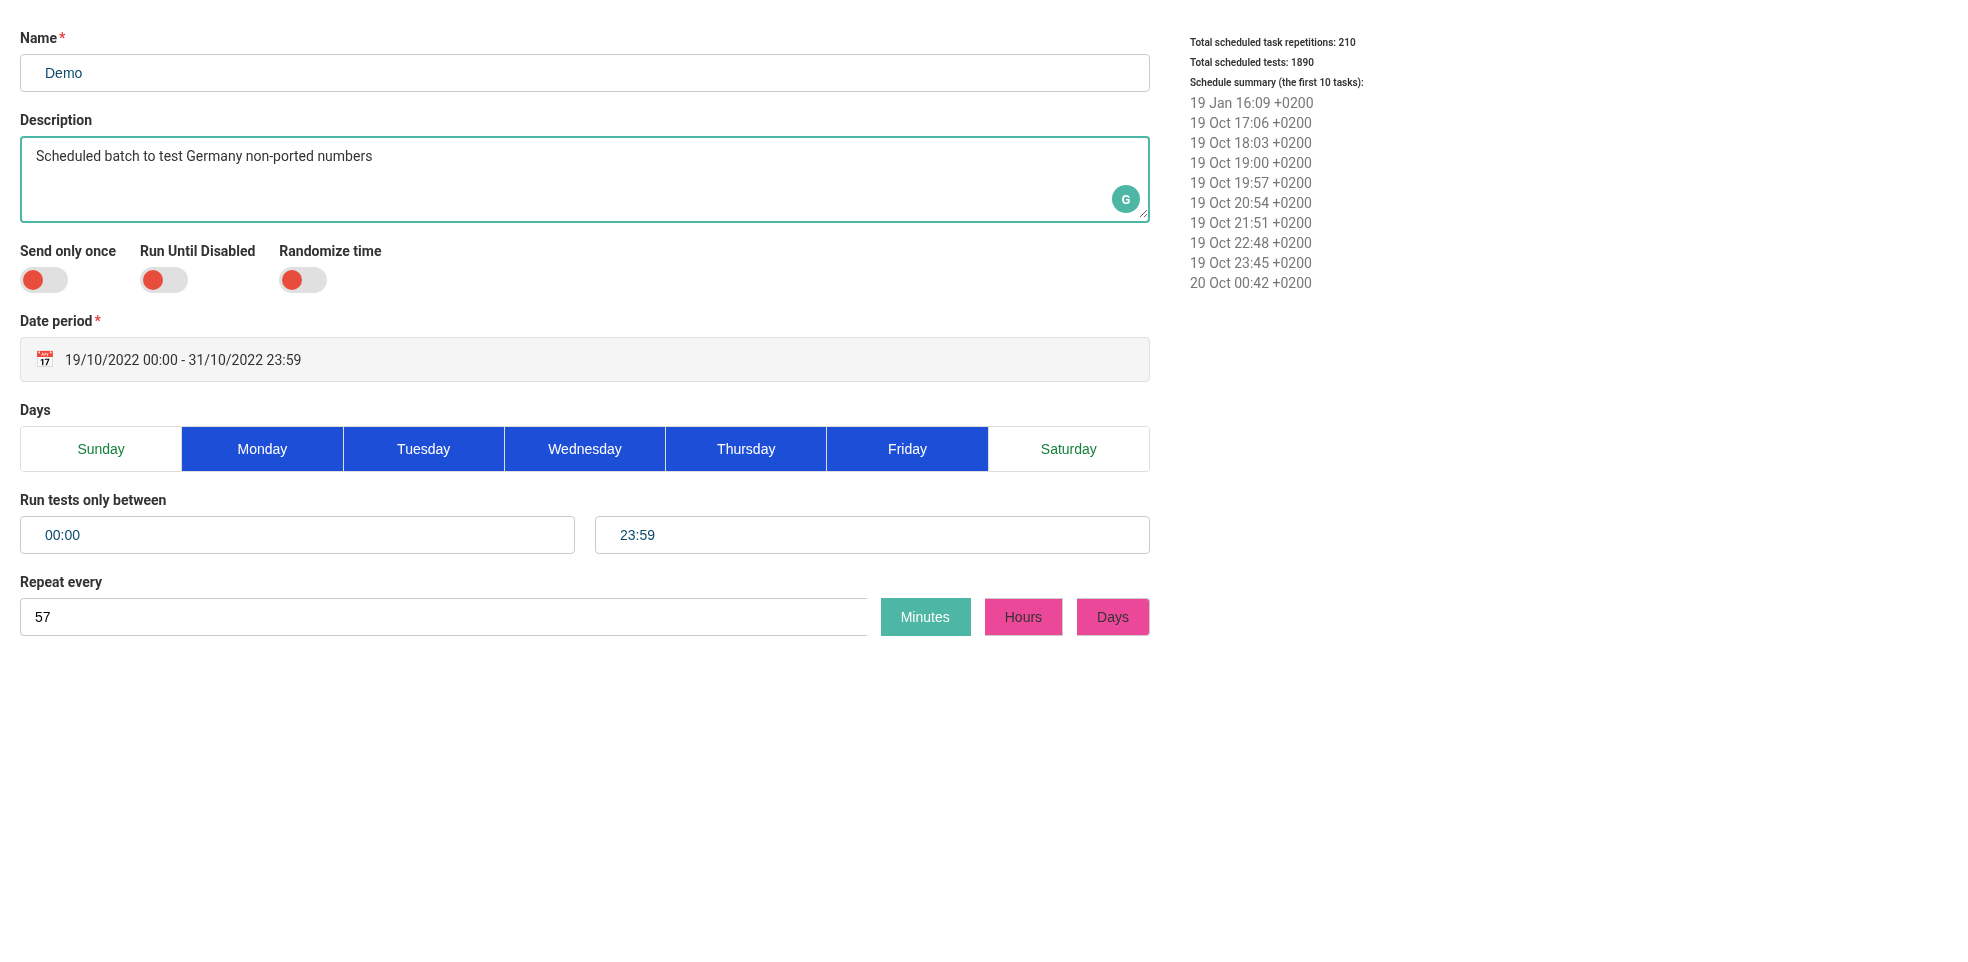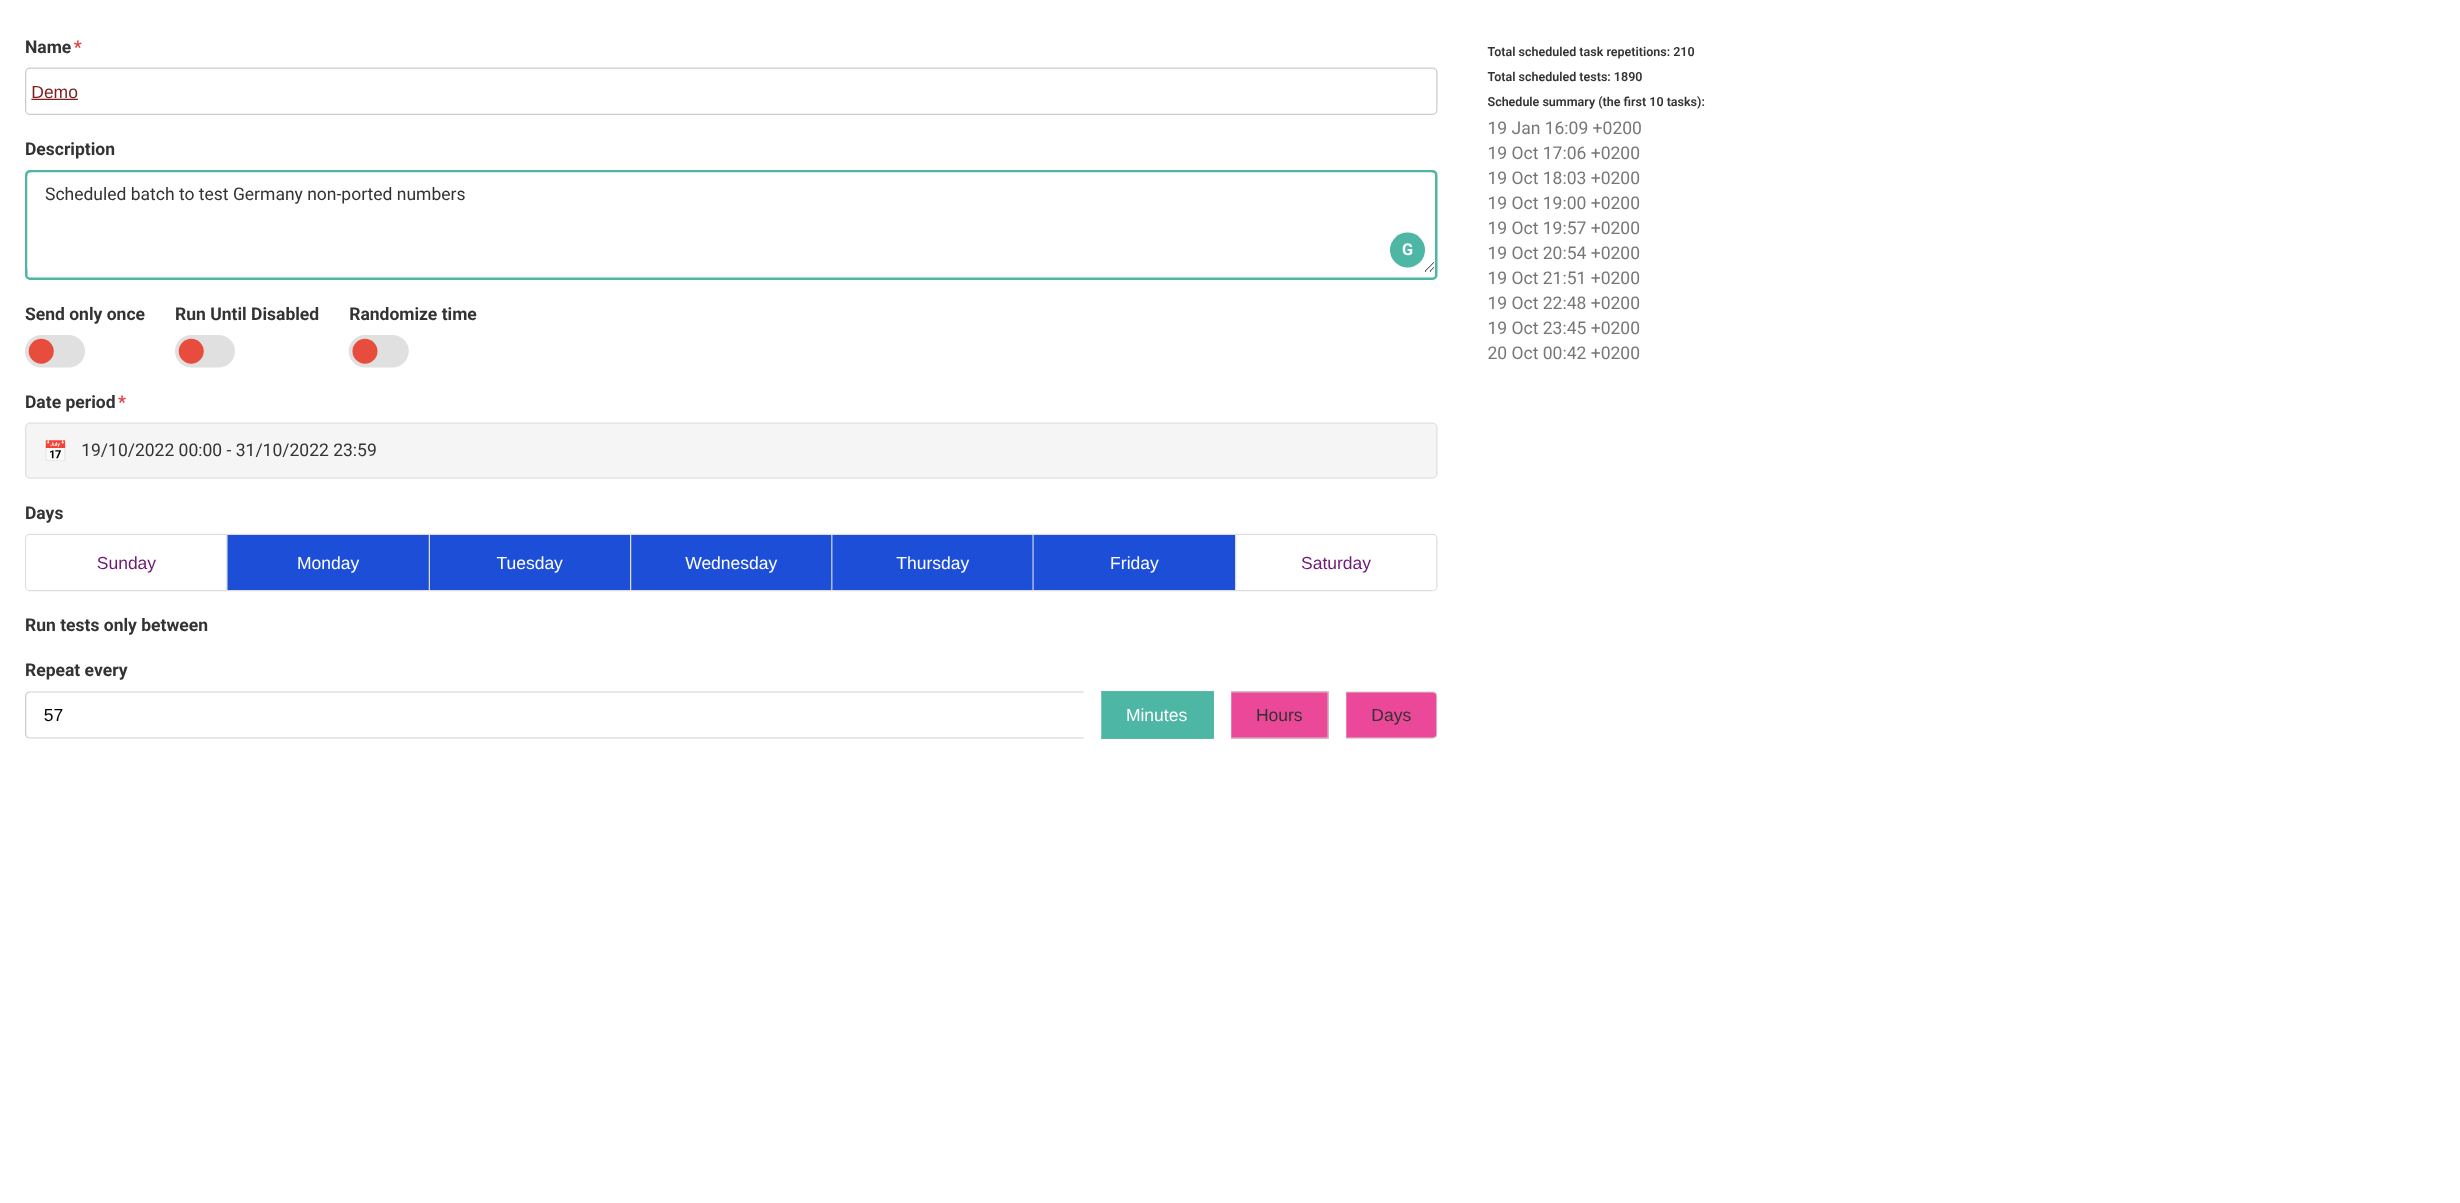--- a/index.html
+++ b/index.html
@@ -35,25 +35,24 @@
       display: block;
     }
     .required-star {
       color: #e53e3e;
       margin-left: 2px;
     }
     .form-input {
       width: 100%;
       border: 1px solid #ccc;
       border-radius: 4px;
-      padding: 10px 4px;
+      padding: 10px 24px;
       font-size: 14px;
       outline: none;
-      color: #7f1d1d;
-      text-decoration: underline;
+      color: #0c4a6e;
     }
     .description-wrapper {
       position: relative;
       border: 2px solid #4db6a4;
       border-radius: 4px;
     }
     .description-wrapper textarea {
       width: 100%;
       border: none;
       padding: 10px 14px;
@@ -153,21 +152,21 @@
       overflow: hidden;
     }
     .day-btn {
       flex: 1;
       padding: 14px 8px;
       text-align: center;
       font-size: 14px;
       cursor: pointer;
       border: none;
       background: #fff;
-      color: #701a75;
+      color: #15803d;
       border-right: 1px solid #ddd;
     }
     .day-btn:last-child { border-right: none; }
     .day-btn.active {
       background: #1d4ed8;
       color: #fff;
       font-weight: 500;
     }
 
     
@@ -297,20 +296,24 @@
         <button class="day-btn active">Tuesday</button>
         <button class="day-btn active">Wednesday</button>
         <button class="day-btn active">Thursday</button>
         <button class="day-btn active">Friday</button>
         <button class="day-btn">Saturday</button>
       </div>
     </div>
 
     <div class="field-group">
       <label class="field-label">Run tests only between</label>
+      <div class="time-row">
+        <input type="text" class="form-input" value="00:00" style="">
+        <input type="text" class="form-input" value="23:59" style="">
+      </div>
     </div>
 
     <div class="field-group">
       <label class="field-label">Repeat every</label>
       <div class="repeat-row">
         <input type="text" class="repeat-input" value="57" style="">
         <button class="repeat-unit-btn active">Minutes</button>
         <button class="repeat-unit-btn">Hours</button>
         <button class="repeat-unit-btn">Days</button>
       </div>

